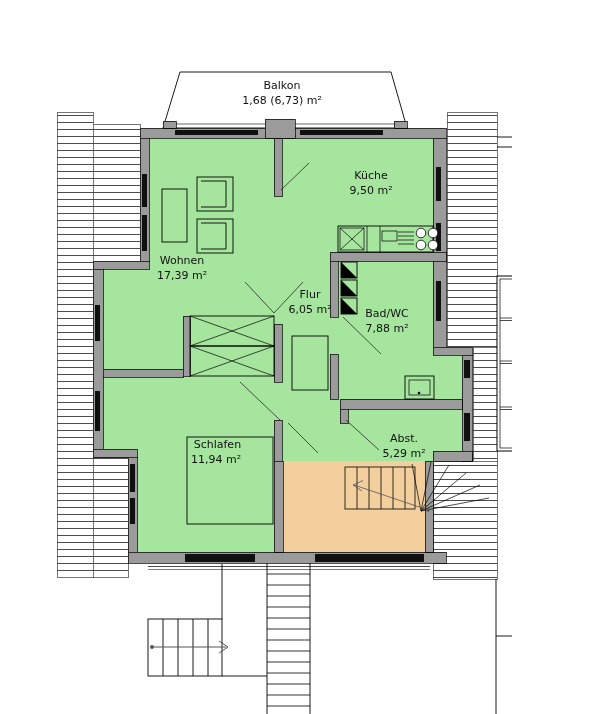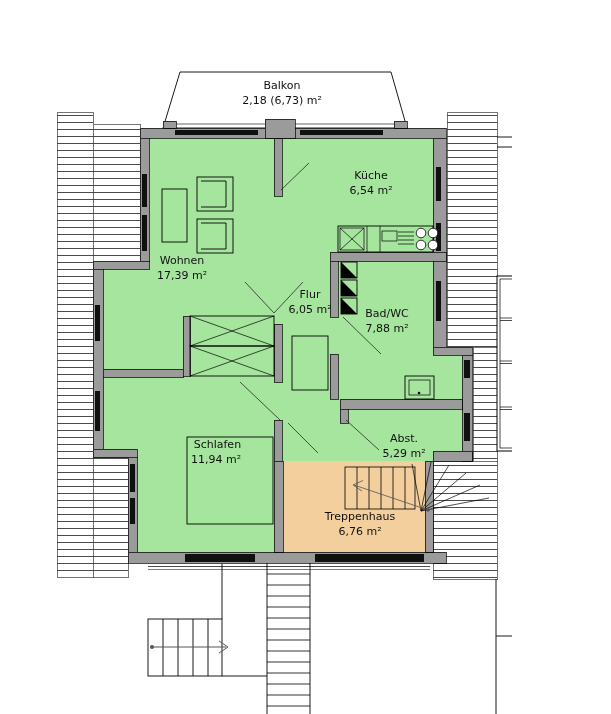--- a/index.html
+++ b/index.html
@@ -252,25 +252,25 @@
           <line x1="267" y1="671" x2="310" y2="671"></line>
         <line x1="267" y1="682" x2="310" y2="682"></line>
           <line x1="267" y1="693" x2="310" y2="693"></line>
         <line x1="267" y1="704" x2="310" y2="704"></line>
       </g>
     </g>
   </svg>
 
   <div class="lbl" style="left:282px;top:70px">
     <span>Balkon</span>
-      <span>2,18 (6,73) m²</span>
+      <span>1,68 (6,73) m²</span>
   </div>
   <div class="lbl" style="left:371px;top:160px">
     <span>Küche</span>
-      <span>6,54 m²</span>
+      <span>9,50 m²</span>
   </div>
   <div class="lbl" style="left:182px;top:245px">
     <span>Wohnen</span>
       <span>17,39 m²</span>
   </div>
   <div class="lbl" style="left:310px;top:279px">
     <span>Flur</span>
       <span>6,05 m²</span>
   </div>
   <div class="lbl" style="left:387px;top:298px">
@@ -278,20 +278,16 @@
       <span>7,88 m²</span>
   </div>
   <div class="lbl" style="left:404px;top:423px">
     <span>Abst.</span>
       <span>5,29 m²</span>
   </div>
   <div class="lbl lbl--tl" style="left:191px;top:414px">
     <span>Schlafen</span>
       <span>11,94 m²</span>
   </div>
-  <div class="lbl" style="left:360px;top:501px">
-    <span>Treppenhaus</span>
-      <span>6,76 m²</span>
-  </div>
   <div class="lbl lbl--rot" style="left:521px;top:340px">
     <span>Oberlicht über EG</span>
   </div>
 </div>
 
 </body></html>

